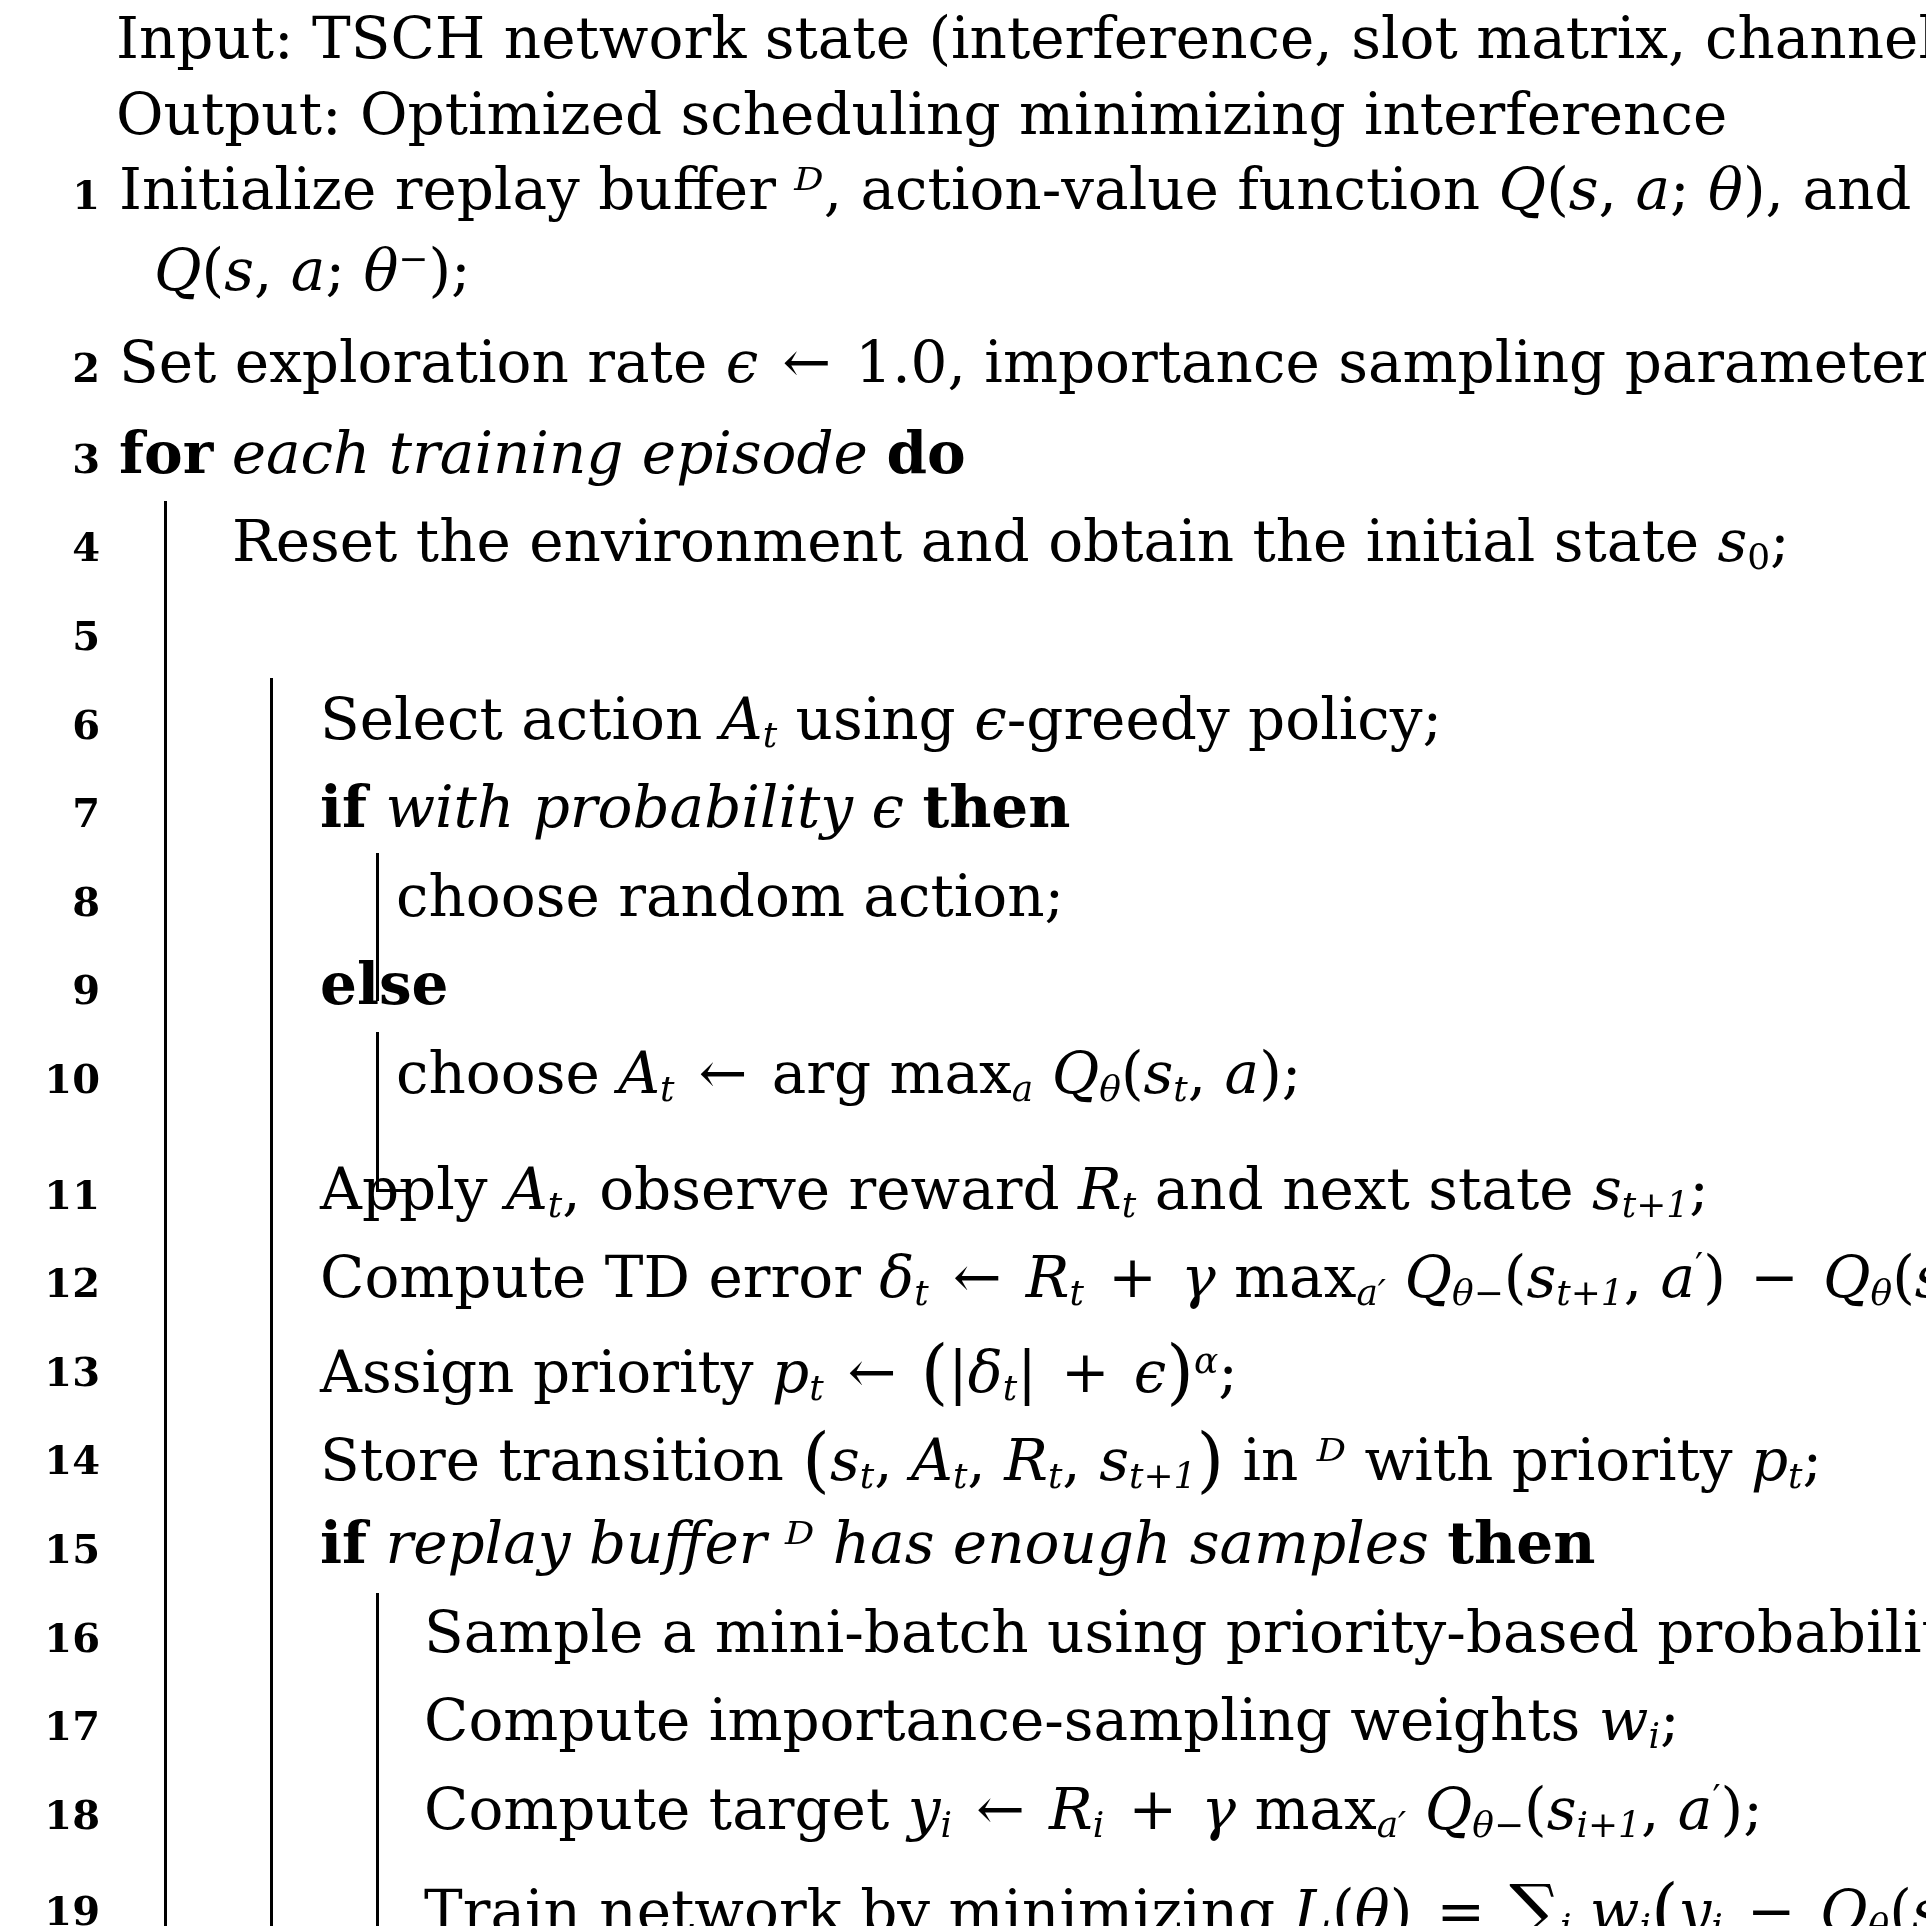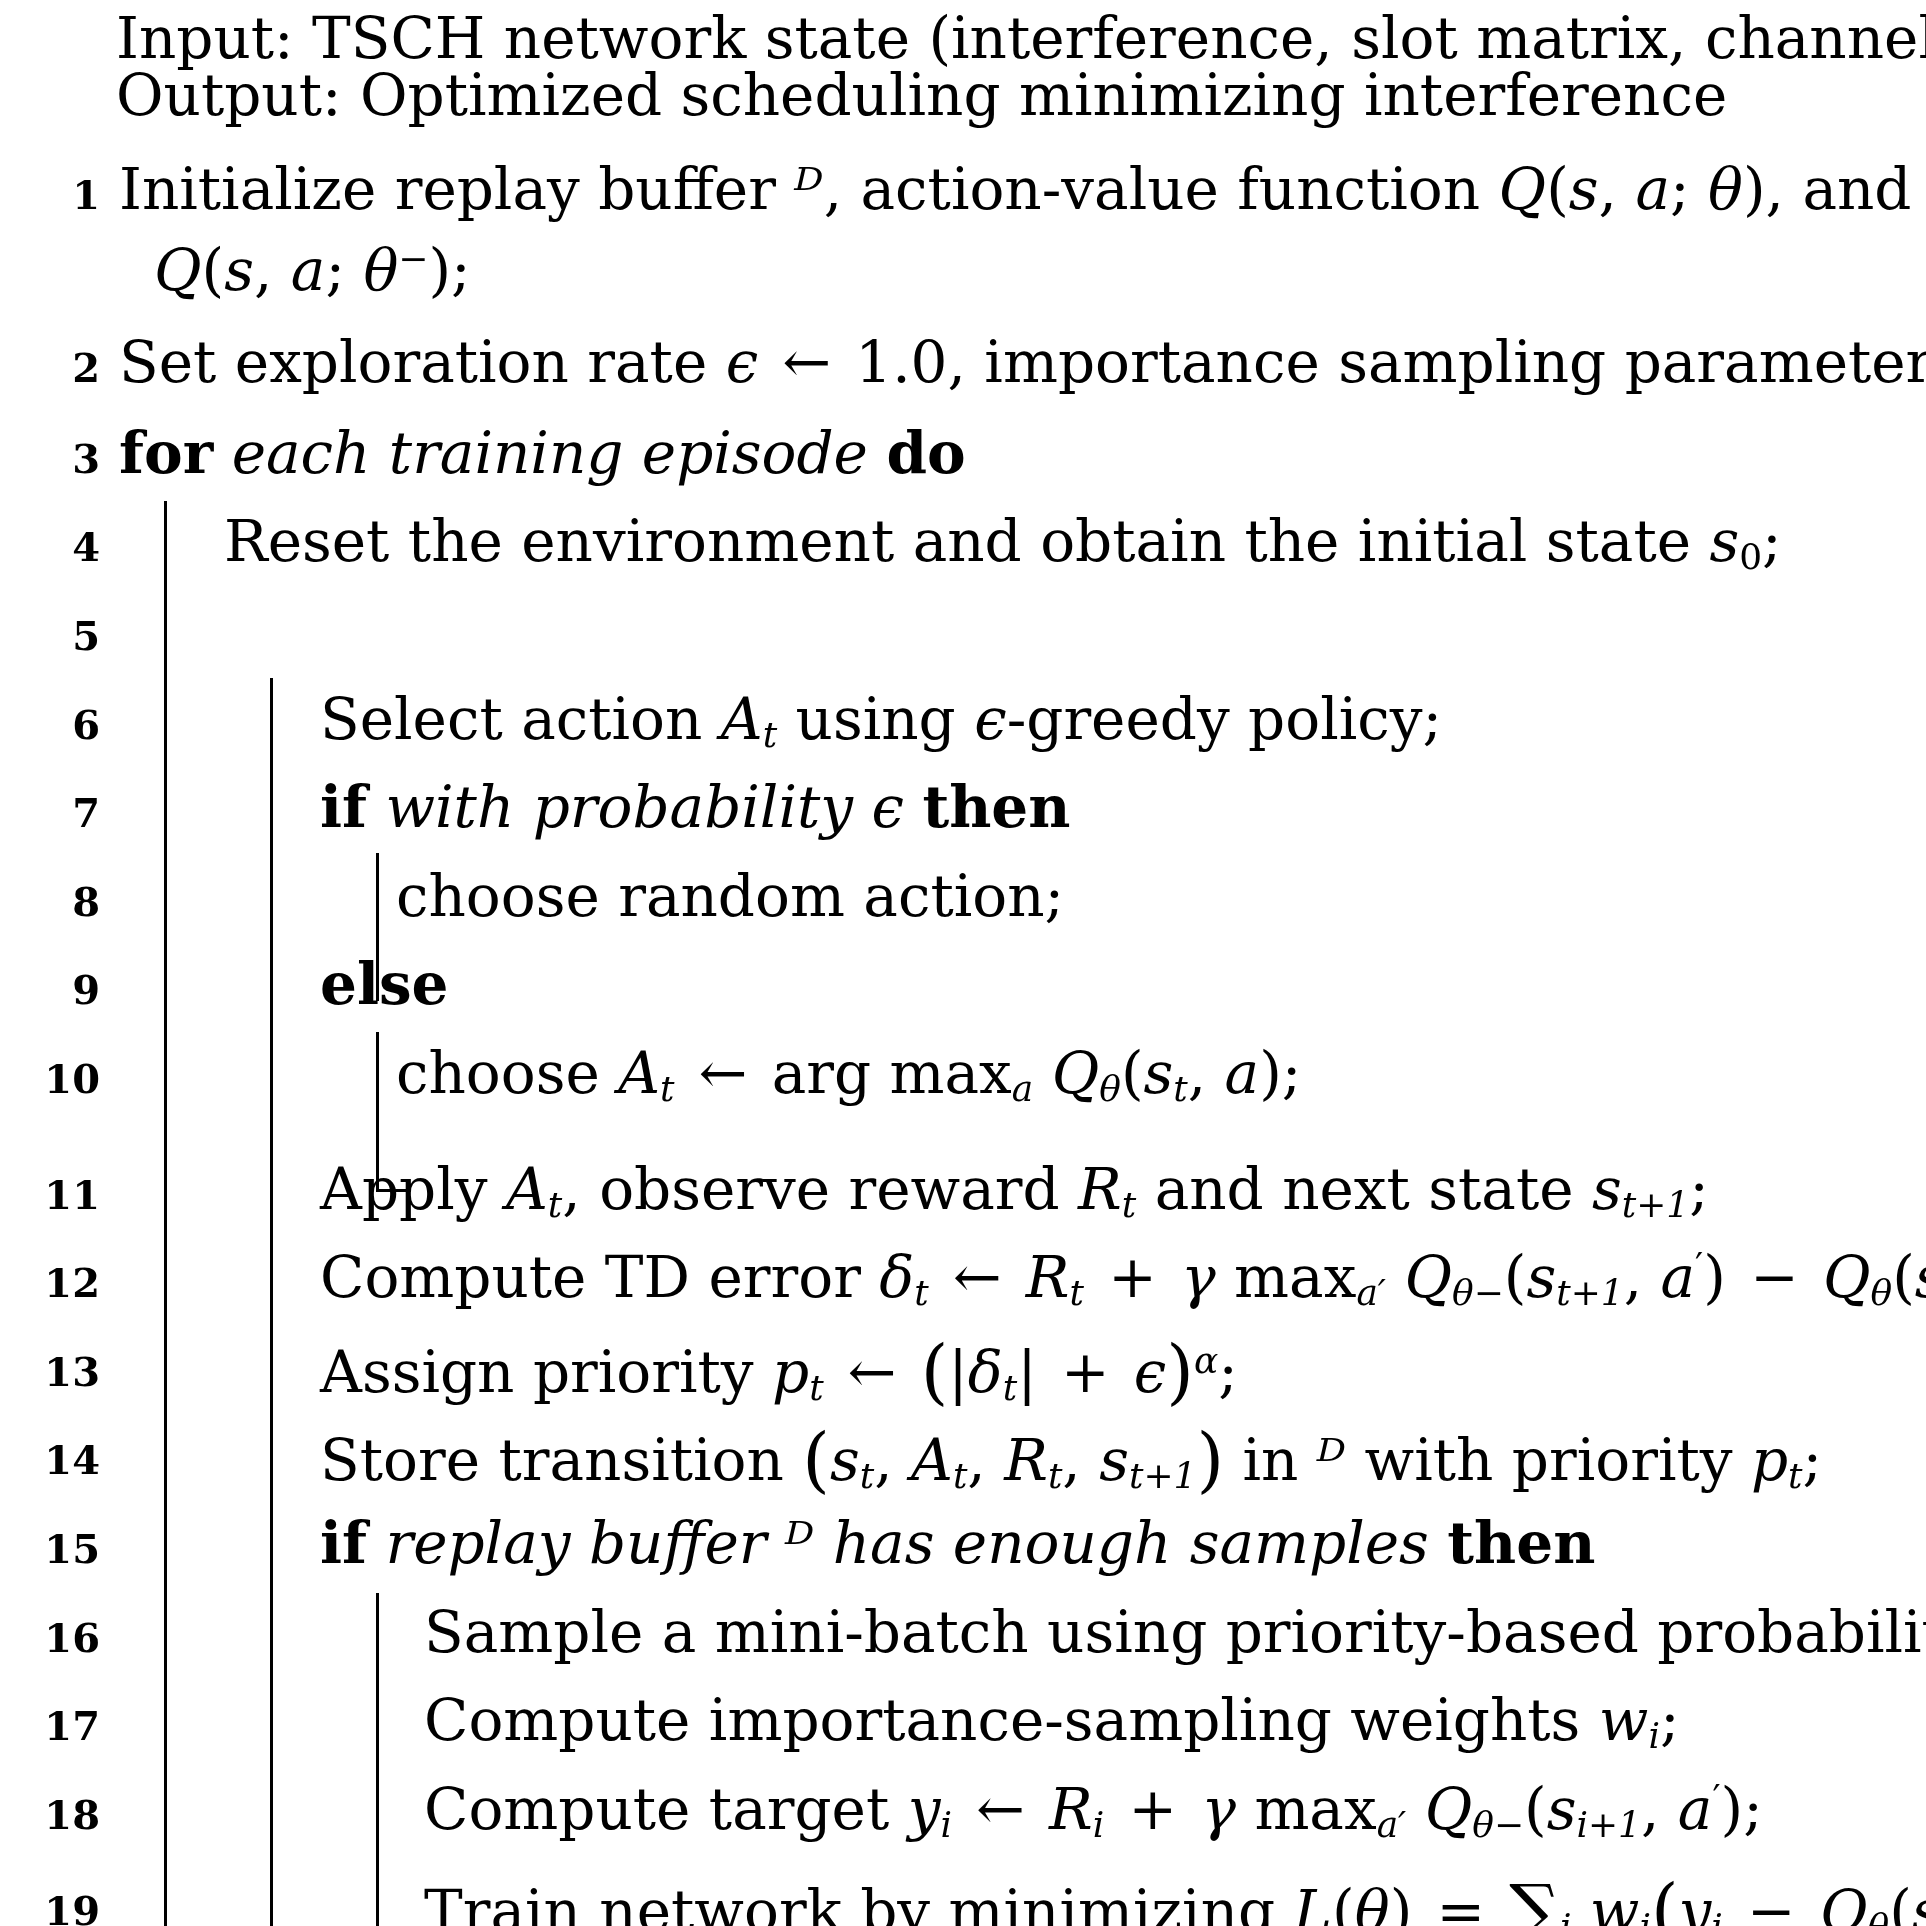--- a/index.html
+++ b/index.html
@@ -53,21 +53,21 @@
     position: absolute;
     top: 0;
     font-size: 58px;
     line-height: 1.0;
     white-space: nowrap;
   }
 
   
   .i0 { left: 119px; }
   .i0b { left: 154px; }   
-  .i1 { left: 224px; }
+  .i1 { left: 232px; }
   .i2 { left: 320px; }
   .i3 { left: 396px; }
   .i4 { left: 424px; }
 
   
   .vrule {
     position: absolute;
     width: 3.1px;
     background: #000;
   }
@@ -100,21 +100,21 @@
 </head>
 <body>
 
 <div id="algo">
 
   <div class="hdr" style="top:8.5px;">
     <span class="kw">Input:</span>
     <span>TSCH network state (interference, slot matrix, channels)</span>
   </div>
 
-  <div class="hdr" style="top:66px;">
+  <div class="hdr" style="top:85px;">
     <span class="kw">Output:</span>
     <span>Optimized scheduling minimizing interference</span>
   </div>
 
   <div class="vrule" style="left:164px; top:501px; height:1890px;"></div>
 
   <div class="vrule" style="left:270px; top:678px; height:1447px;"></div>
 
   <div class="vrule" style="left:376px; top:853px; height:148px;"></div>
 

